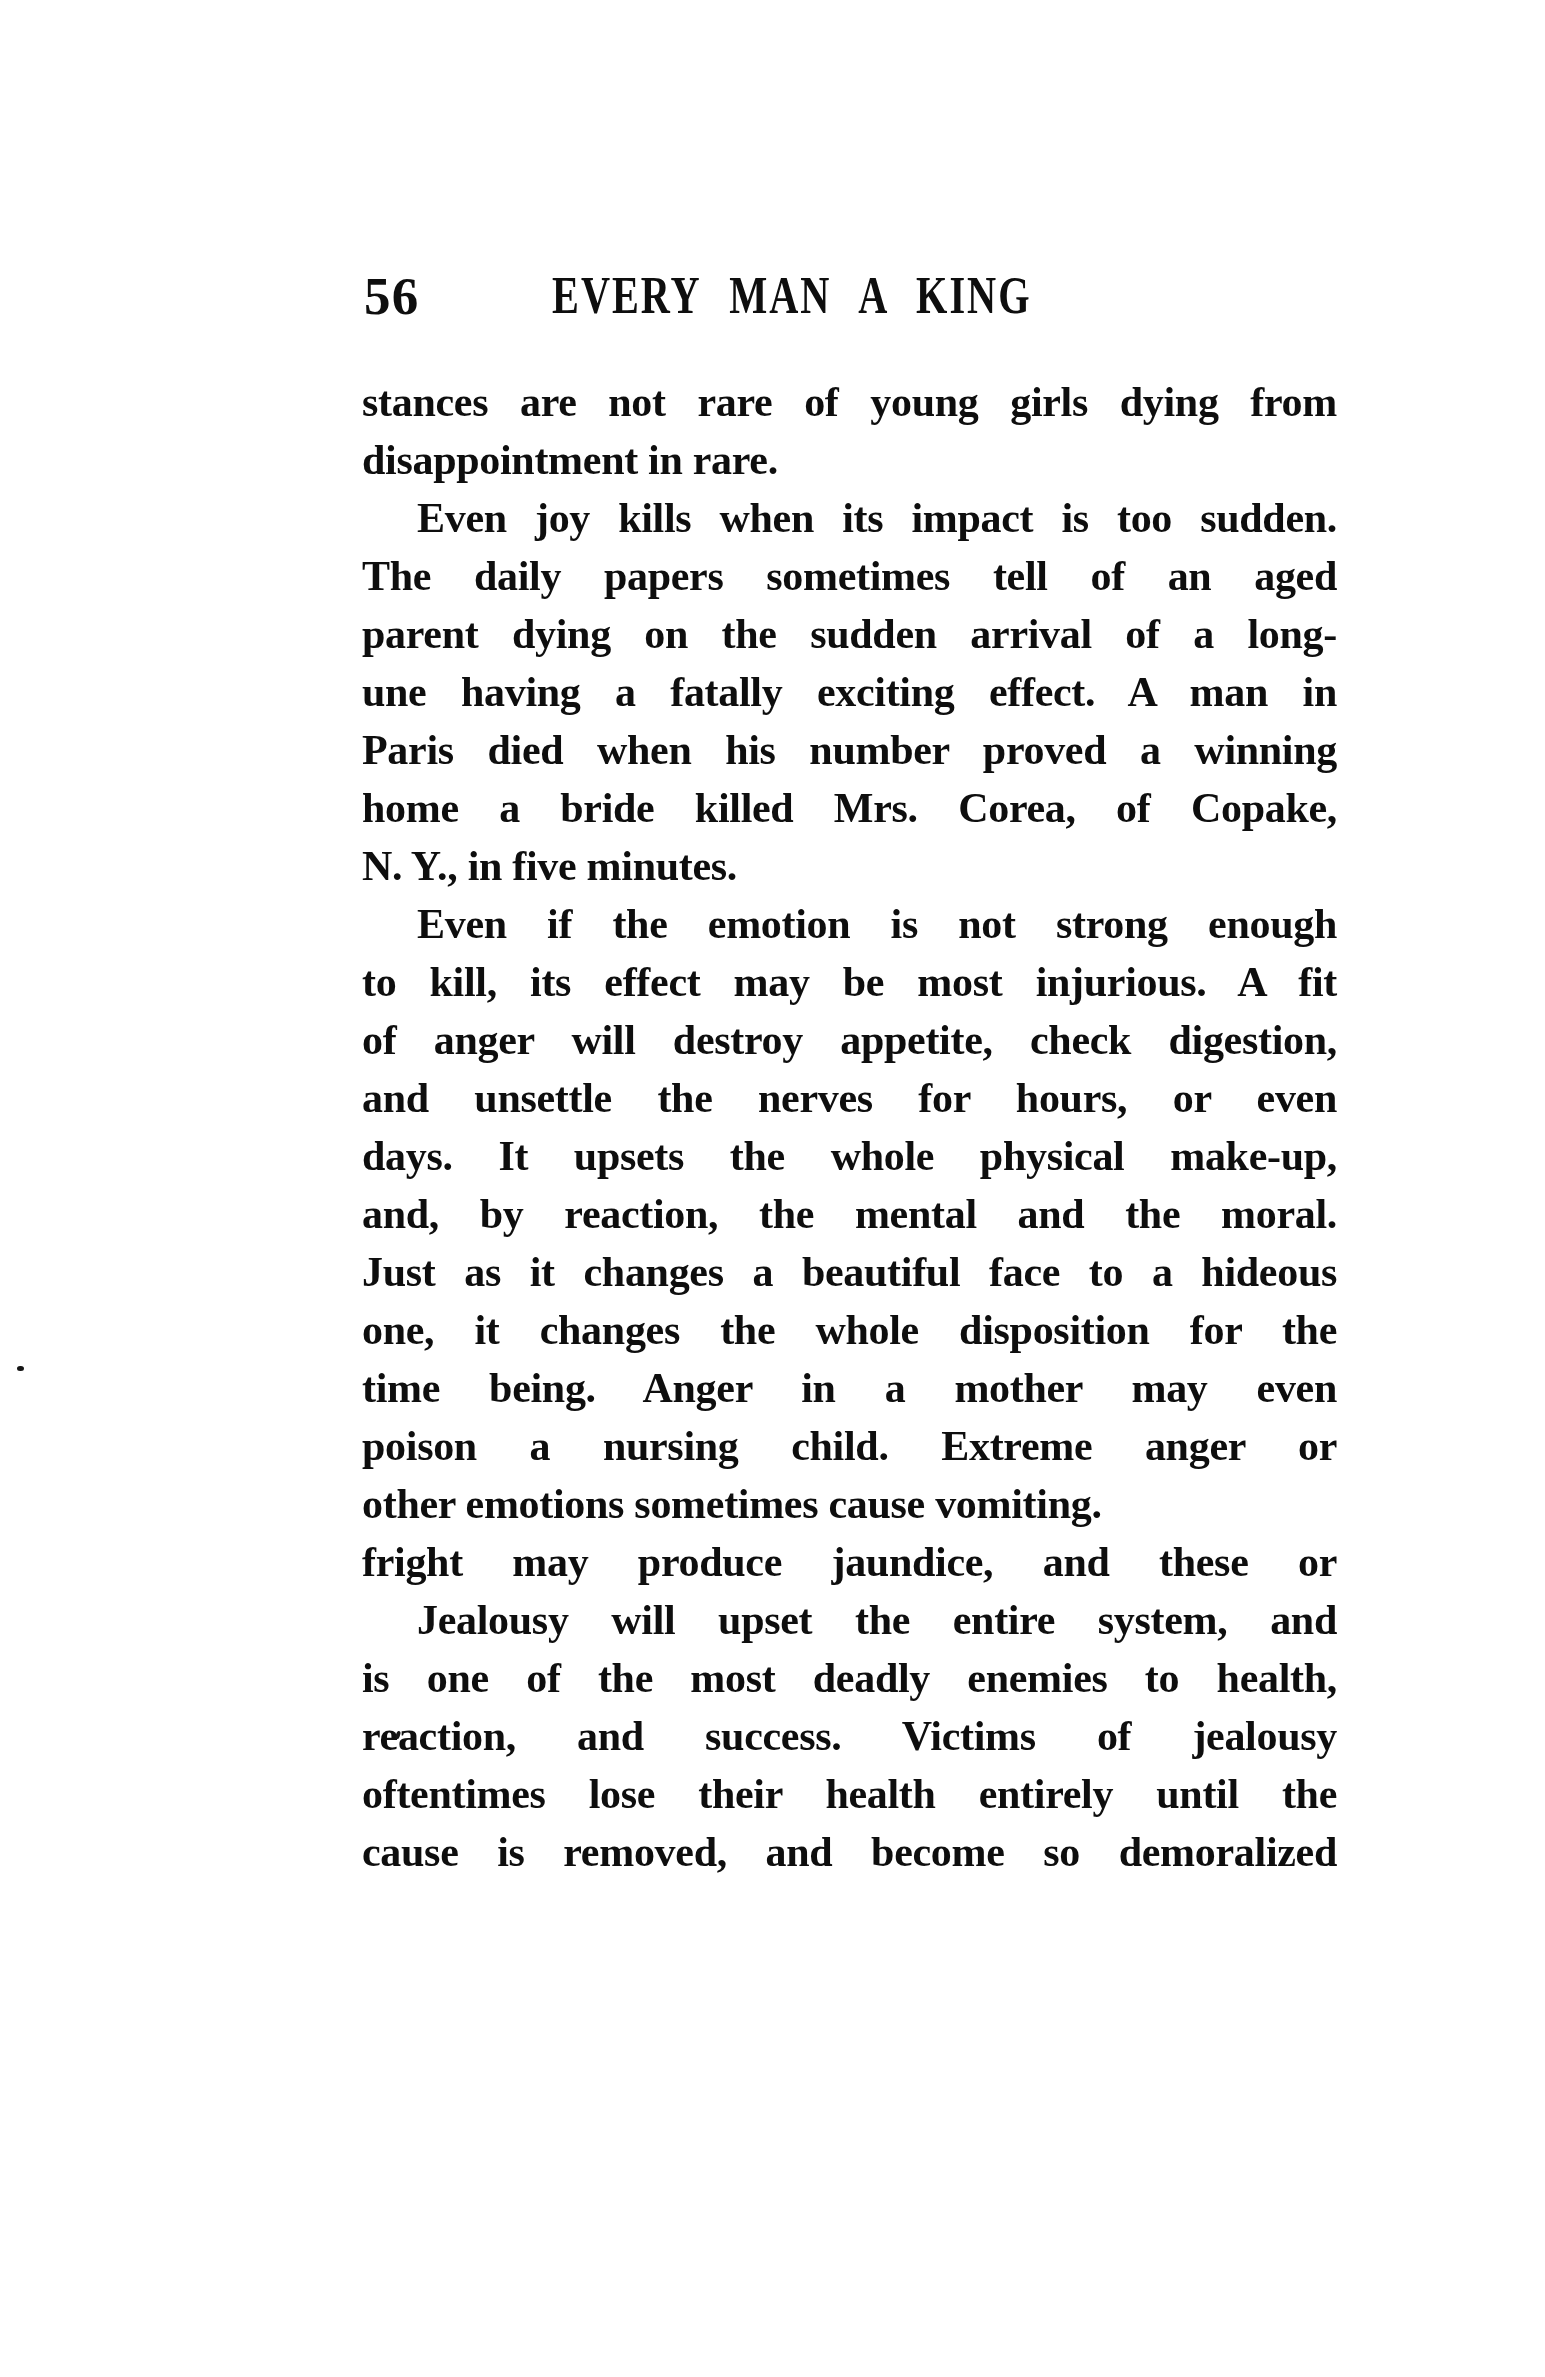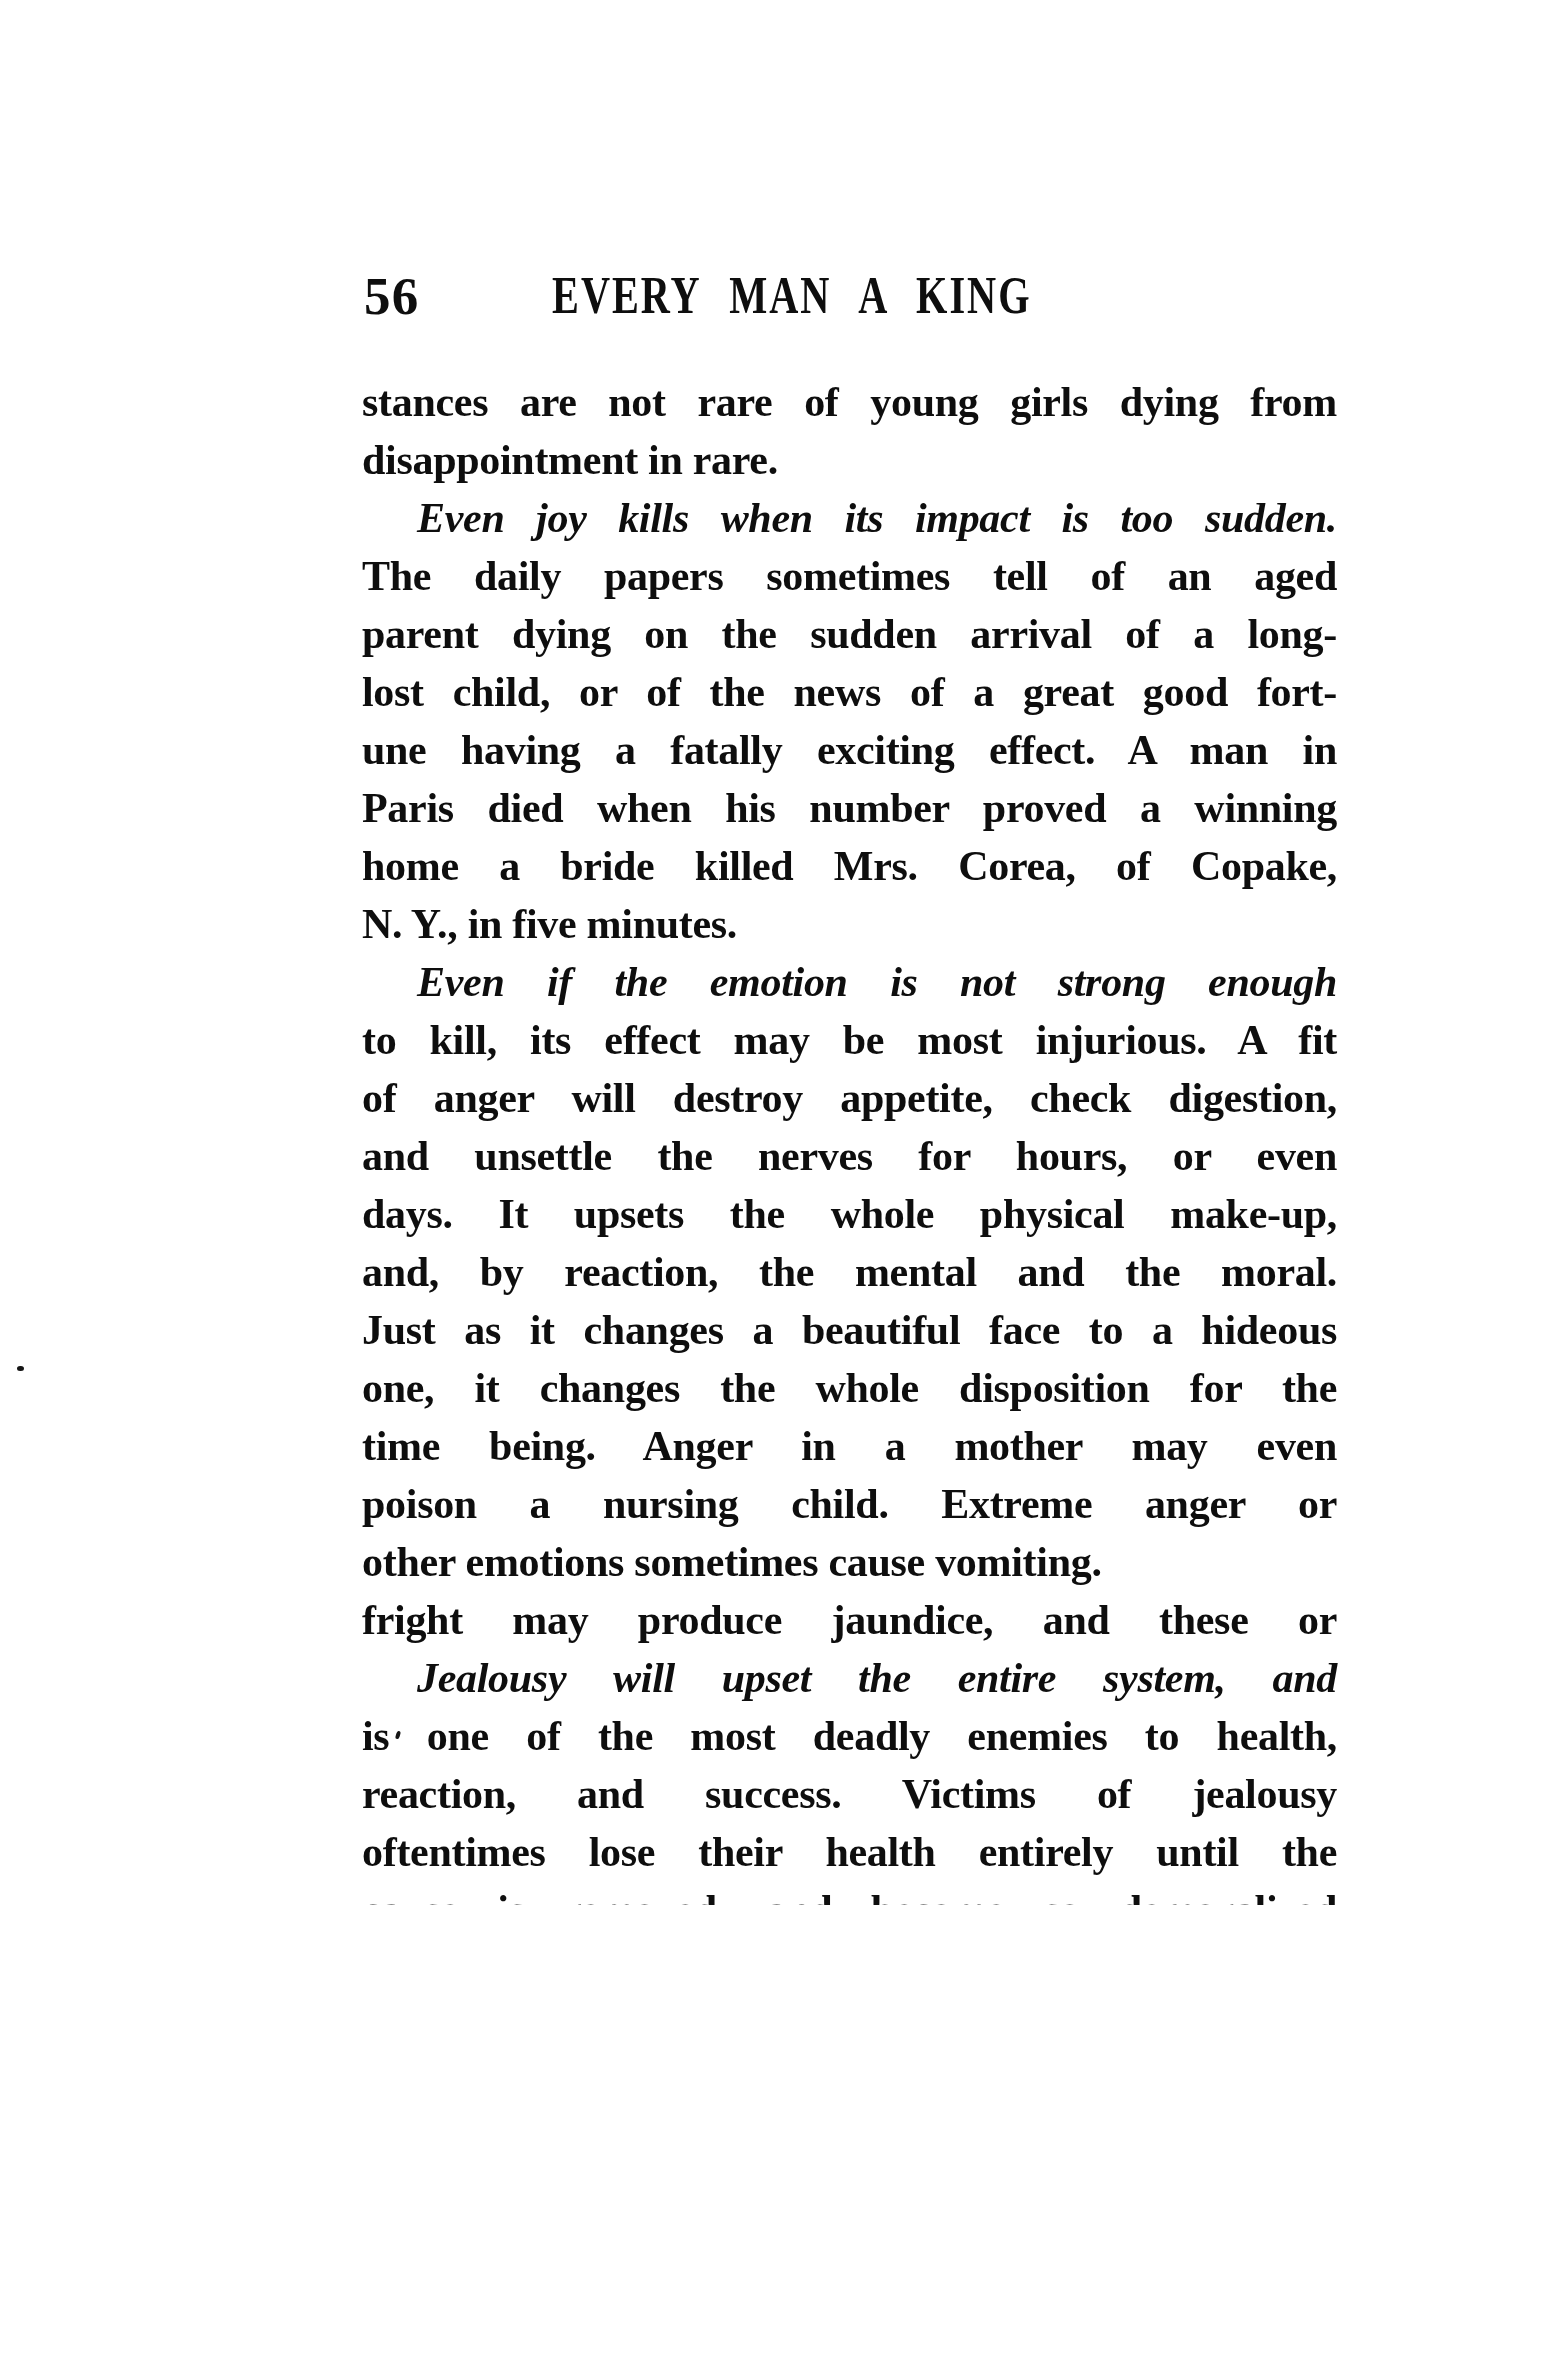--- a/index.html
+++ b/index.html
@@ -59,21 +59,20 @@
     text-align: justify;
     text-align-last: justify;
     white-space: normal;
   }
   .line.align-left {
     text-align: left;
     text-align-last: left;
   }
   .line.indented {
     text-indent: 55px;
-    font-style: italic;
   }
   
   .artifact {
     position: absolute;
     background: #151515;
     border-radius: 50%;
   }
   .artifact.margin-dot {
     left: 17.3px;
     top: 1366px;
@@ -100,21 +99,20 @@
 
   <div class="body-text" id="body-text">
       <div class="paragraph">
         <div class="line">stances are not rare of young girls dying from</div>
         <div class="line align-left">disappointment in rare.</div>
       </div>
       <div class="paragraph">
         <div class="line indented">Even joy kills when its impact is too sudden.</div>
         <div class="line">The daily papers sometimes tell of an aged</div>
         <div class="line">parent dying on the sudden arrival of a long-</div>
-        <div class="line">lost child, or of the news of a great good fort-</div>
         <div class="line">une having a fatally exciting effect. A man in</div>
         <div class="line">Paris died when his number proved a winning</div>
         <div class="line">home a bride killed Mrs. Corea, of Copake,</div>
         <div class="line align-left">N. Y., in five minutes.</div>
       </div>
       <div class="paragraph">
         <div class="line indented">Even if the emotion is not strong enough</div>
         <div class="line">to kill, its effect may be most injurious. A fit</div>
         <div class="line">of anger will destroy appetite, check digestion,</div>
         <div class="line">and unsettle the nerves for hours, or even</div>

